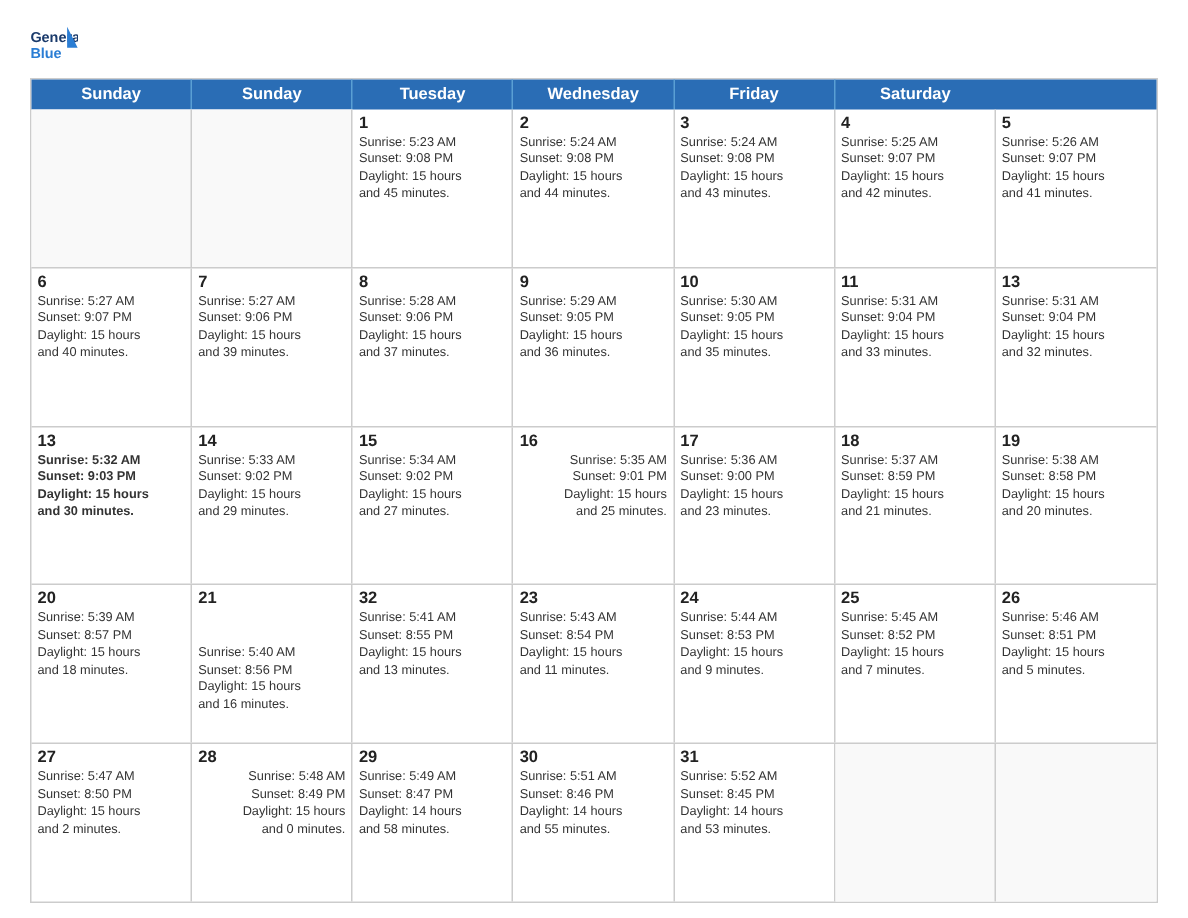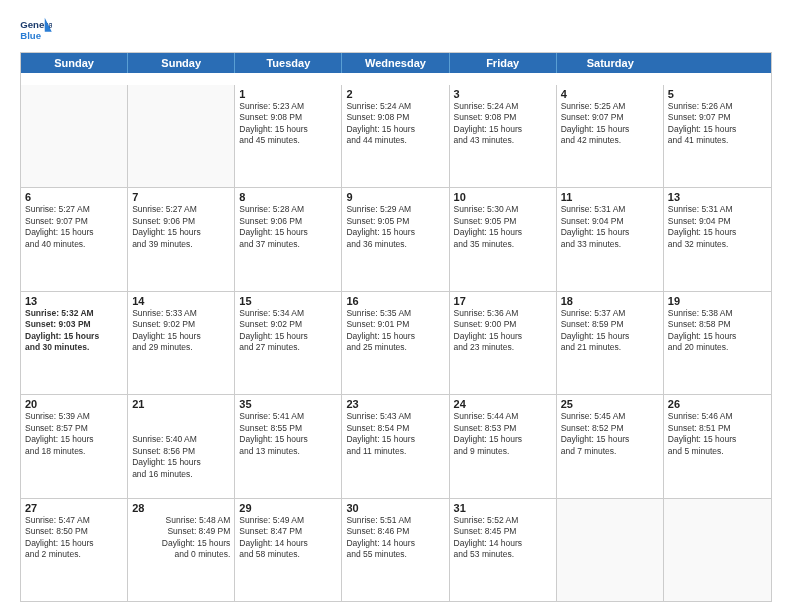--- a/index.html
+++ b/index.html
@@ -43,21 +43,20 @@
     }
     .subtitle {
       font-size: 13px;
       color: #333;
     }
     .calendar {
       flex: 1;
       border: 1px solid #ccc;
       display: flex;
       flex-direction: column;
-      gap: 12px;
     }
     .cal-header {
       display: grid;
       grid-template-columns: repeat(7, 1fr);
       background: #2a6db5;
     }
     .cal-header-cell {
       color: #fff;
       font-size: 11px;
       font-weight: bold;
@@ -235,21 +234,21 @@
           </div>
           <div class="cal-cell">
             <div class="day-num">15</div>
             <div class="cell-info" style="white-space: pre-line;">Sunrise: 5:34 AM
 Sunset: 9:02 PM
 Daylight: 15 hours
 and 27 minutes.</div>
           </div>
           <div class="cal-cell">
             <div class="day-num">16</div>
-            <div class="cell-info" style="white-space: pre-line;">Sunrise: 5:35 AM
+            <div class="cell-info" style="white-space: pre-line; text-align: right;">Sunrise: 5:35 AM
 Sunset: 9:01 PM
 Daylight: 15 hours
 and 25 minutes.</div>
           </div>
           <div class="cal-cell">
             <div class="day-num">17</div>
             <div class="cell-info" style="white-space: pre-line;">Sunrise: 5:36 AM
 Sunset: 9:00 PM
 Daylight: 15 hours
 and 23 minutes.</div>
@@ -278,21 +277,21 @@
 and 18 minutes.</div>
           </div>
           <div class="cal-cell">
             <div class="day-num">21</div>
             <div class="cell-info" style="white-space: pre-line; margin-top: 24px;">Sunrise: 5:40 AM
 Sunset: 8:56 PM
 Daylight: 15 hours
 and 16 minutes.</div>
           </div>
           <div class="cal-cell">
-            <div class="day-num">35</div>
+            <div class="day-num">32</div>
             <div class="cell-info" style="white-space: pre-line;">Sunrise: 5:41 AM
 Sunset: 8:55 PM
 Daylight: 15 hours
 and 13 minutes.</div>
           </div>
           <div class="cal-cell">
             <div class="day-num">23</div>
             <div class="cell-info" style="white-space: pre-line;">Sunrise: 5:43 AM
 Sunset: 8:54 PM
 Daylight: 15 hours

